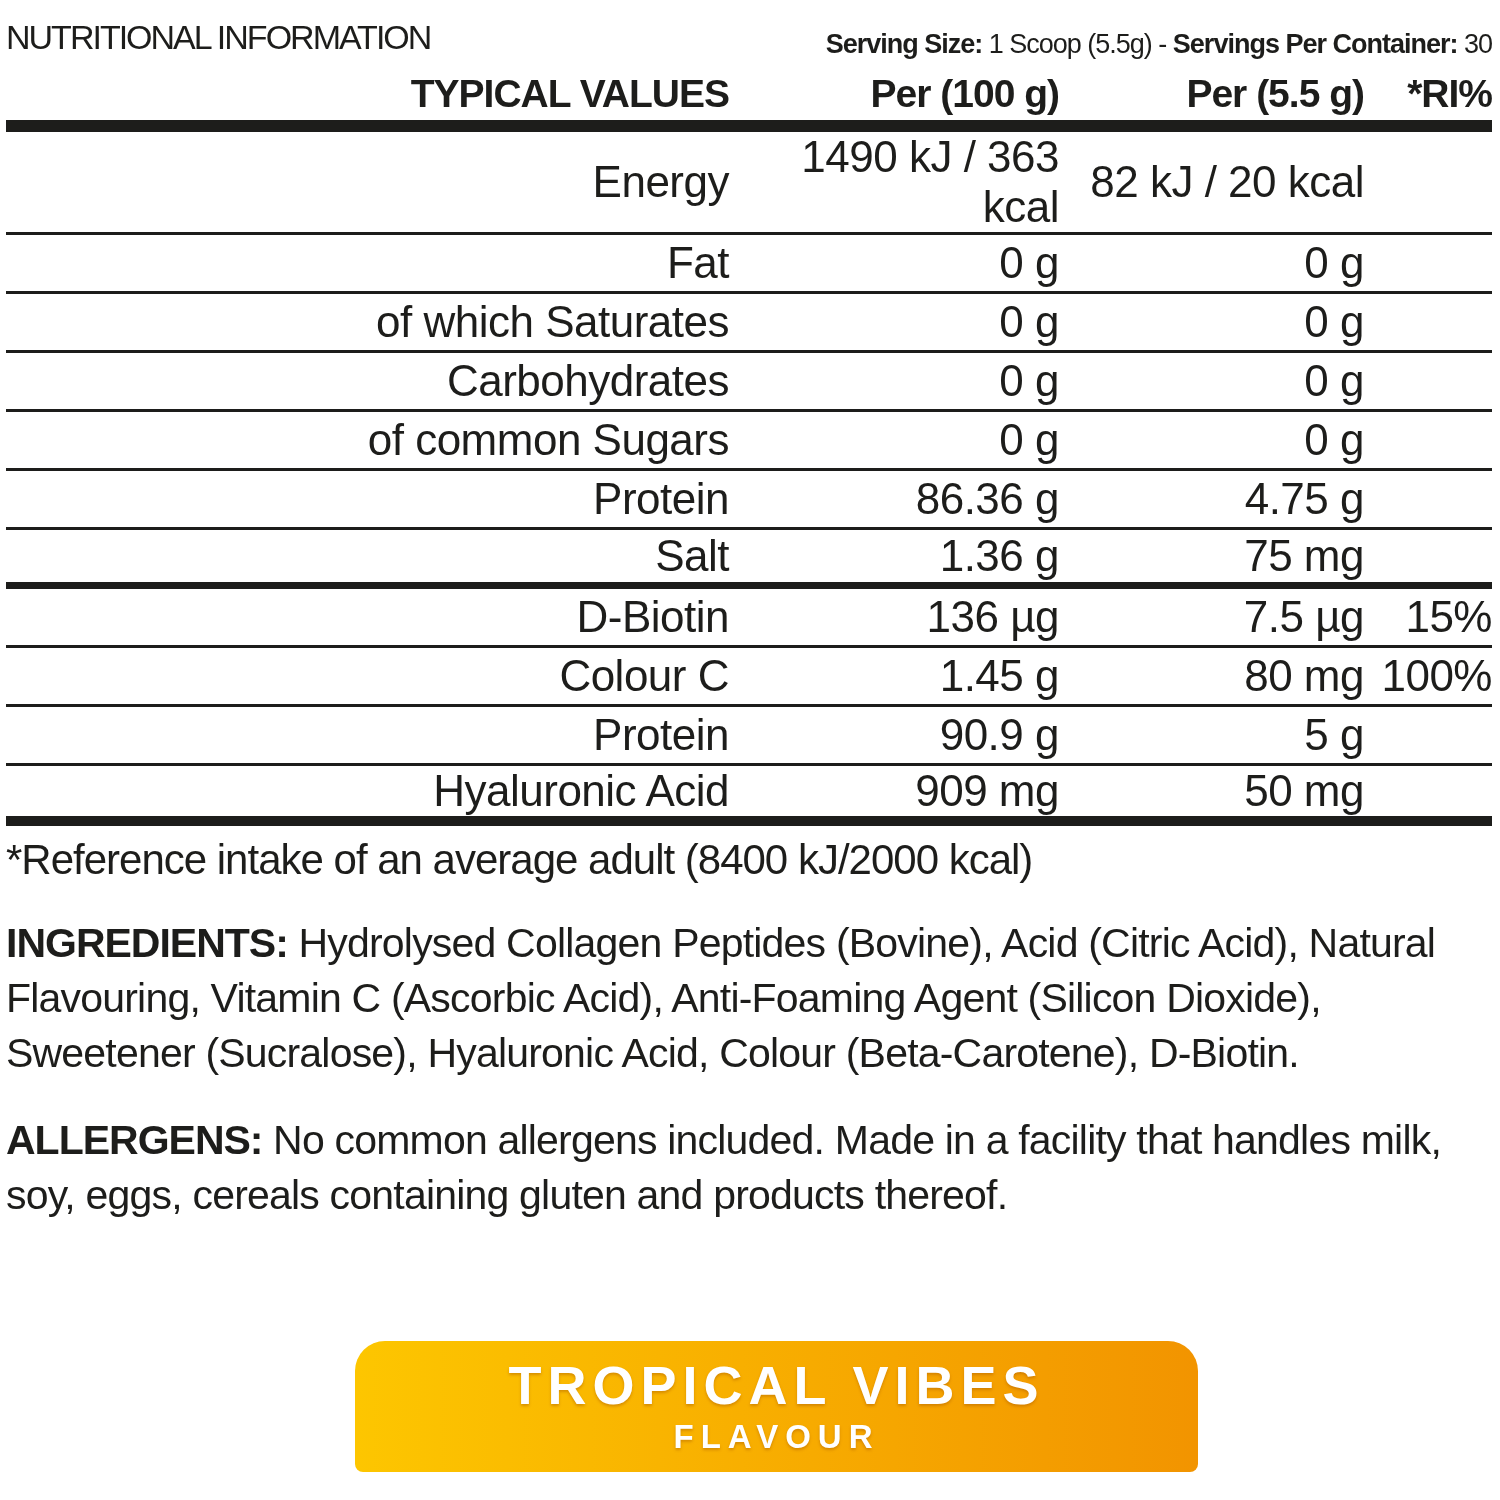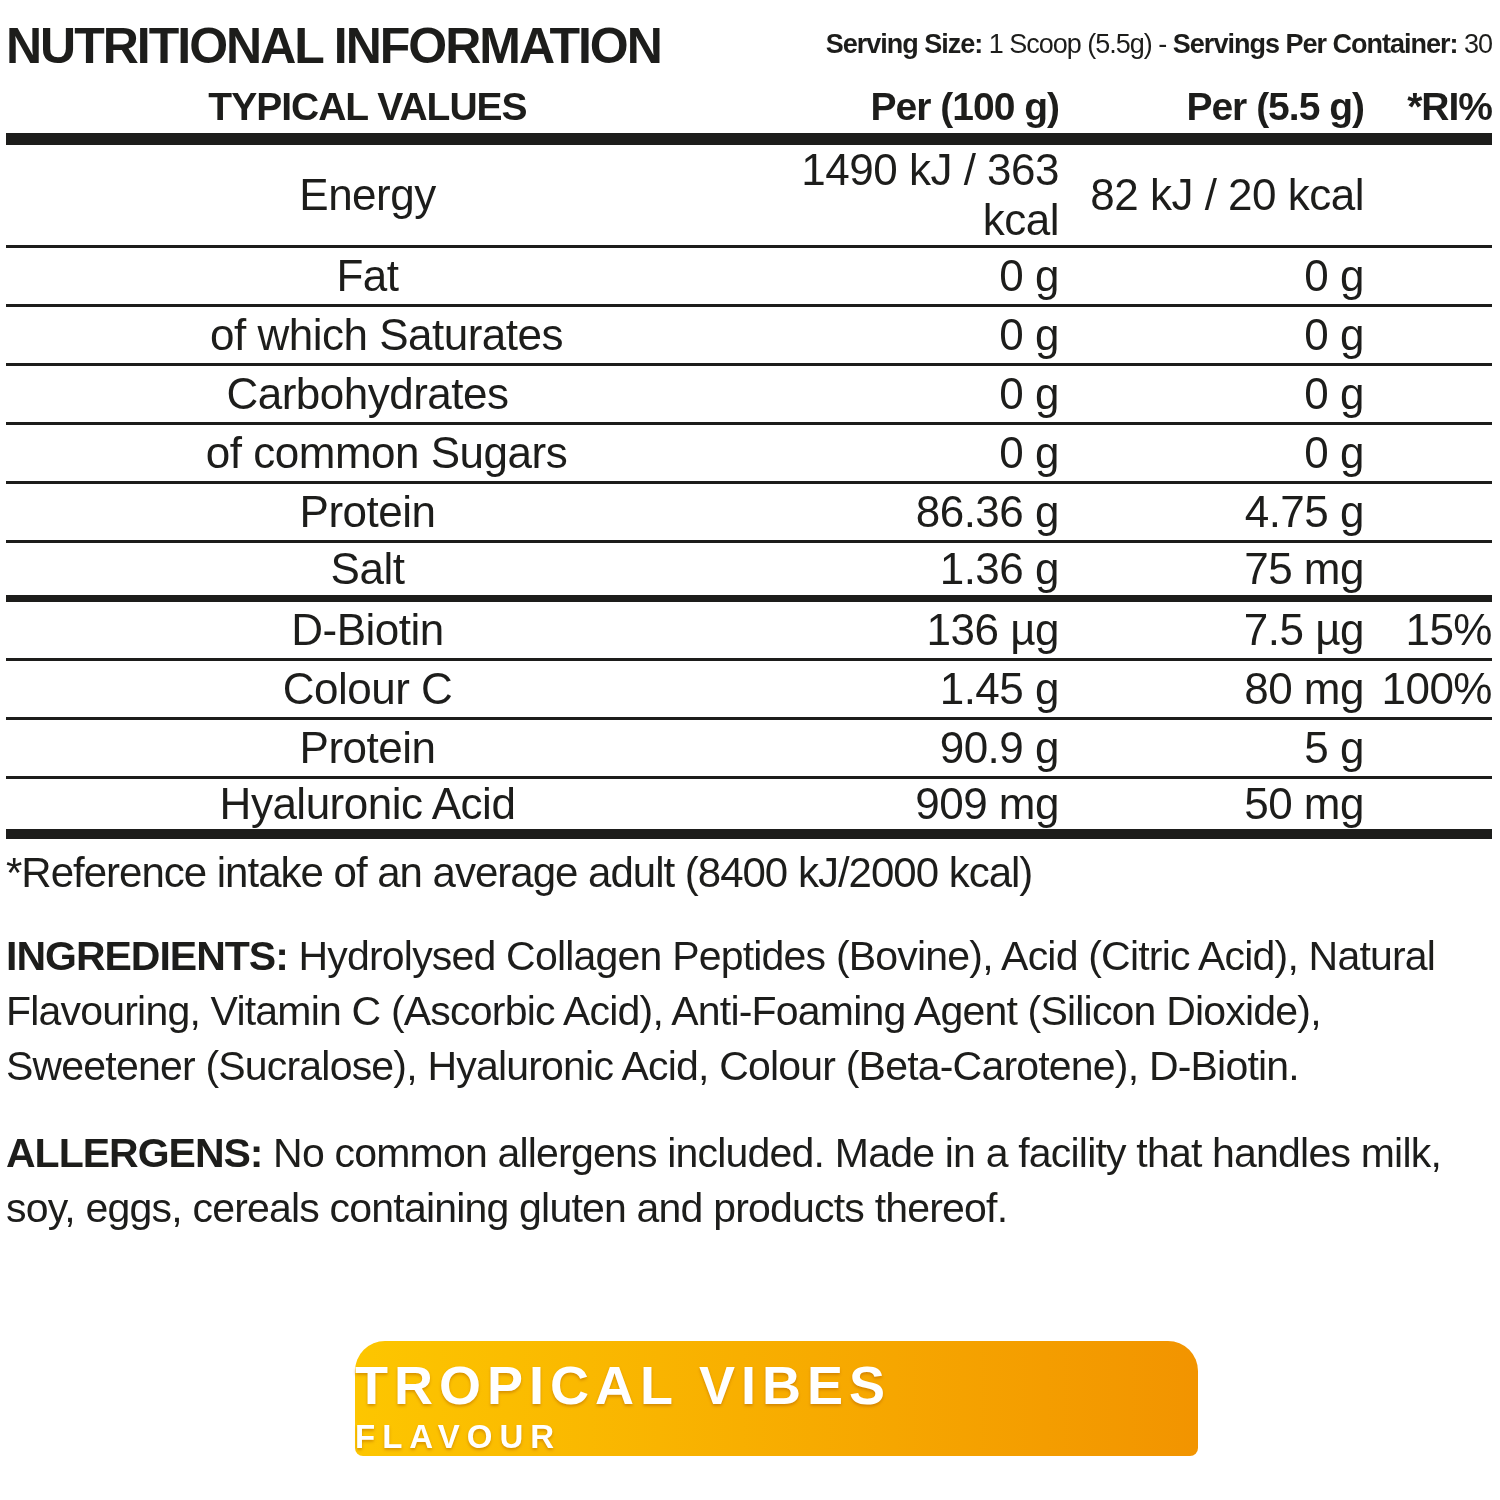--- a/index.html
+++ b/index.html
@@ -12,22 +12,22 @@
   }
   .label-container { padding: 20px 8px 0 6px; }
 
   
   .top-header {
     display: flex;
     justify-content: space-between;
     align-items: flex-start;
   }
   .main-title {
-    font-size: 50px;
-    font-weight: 700;
+    font-size: 34px;
+    font-weight: 400;
     letter-spacing: -2px;
     line-height: 1.05;
     white-space: nowrap;
   }
   .serving-line {
     font-size: 27px;
     letter-spacing: -1px;
     margin-top: 9px;
     white-space: nowrap;
     text-align: right;
@@ -47,21 +47,21 @@
     font-weight: 700;
     font-size: 39px;
     letter-spacing: -1px;
     padding-bottom: 4px;
     align-items: end;
   }
   .row { min-height: 59px; font-size: 44px; letter-spacing: -0.5px; }
   .div-thin  { border-bottom: 3px solid #1d1d1b; }
   .div-thick { border-bottom: 7px solid #1d1d1b; }
   .div-end   { border-bottom: 10px solid #1d1d1b; }
-  .c-label { text-align: center; padding-left: 0; }
+  .c-label { text-align: right; padding-left: 0; }
   .row.indent .c-label { padding-left: 38px; }
   .c-100, .c-serv, .c-ri, .h-right { text-align: right; }
 
   
   .footnote {
     margin-top: 10px;
     font-size: 42px;
     letter-spacing: -1px;
   }
 
@@ -74,22 +74,23 @@
     max-width: 1488px;
   }
   .para .plabel { font-weight: 700; letter-spacing: -1px; }
 
   
   .flavour-badge {
     position: absolute;
     left: 355px;
     top: 1341px;
     width: 843px;
-    height: 115px;
+    height: 131px;
     border-radius: 30px 30px 8px 8px;
+    text-align: center;
     color: #ffffff;
   }
   .flavour-name {
     margin-top: 13px;
     font-size: 54px;
     font-weight: 700;
     letter-spacing: 6px;
     text-shadow: 0 2px 3px rgba(170, 90, 0, 0.45);
   }
   .flavour-sub {

